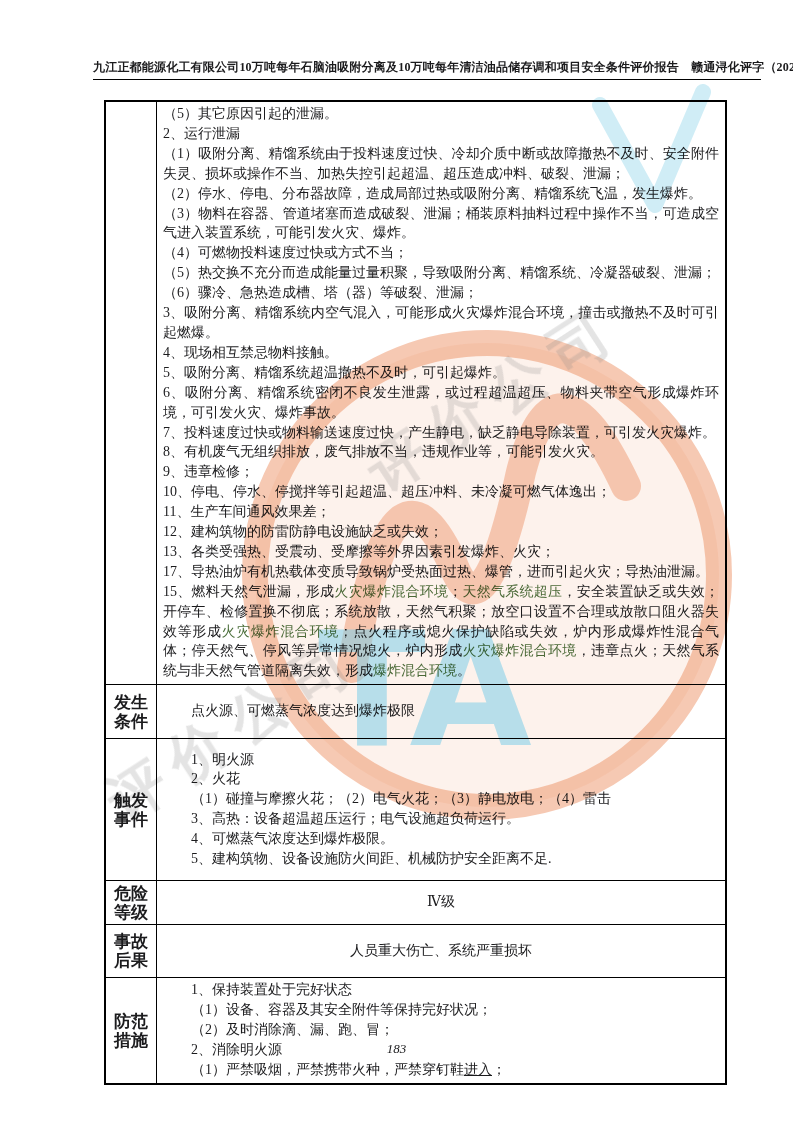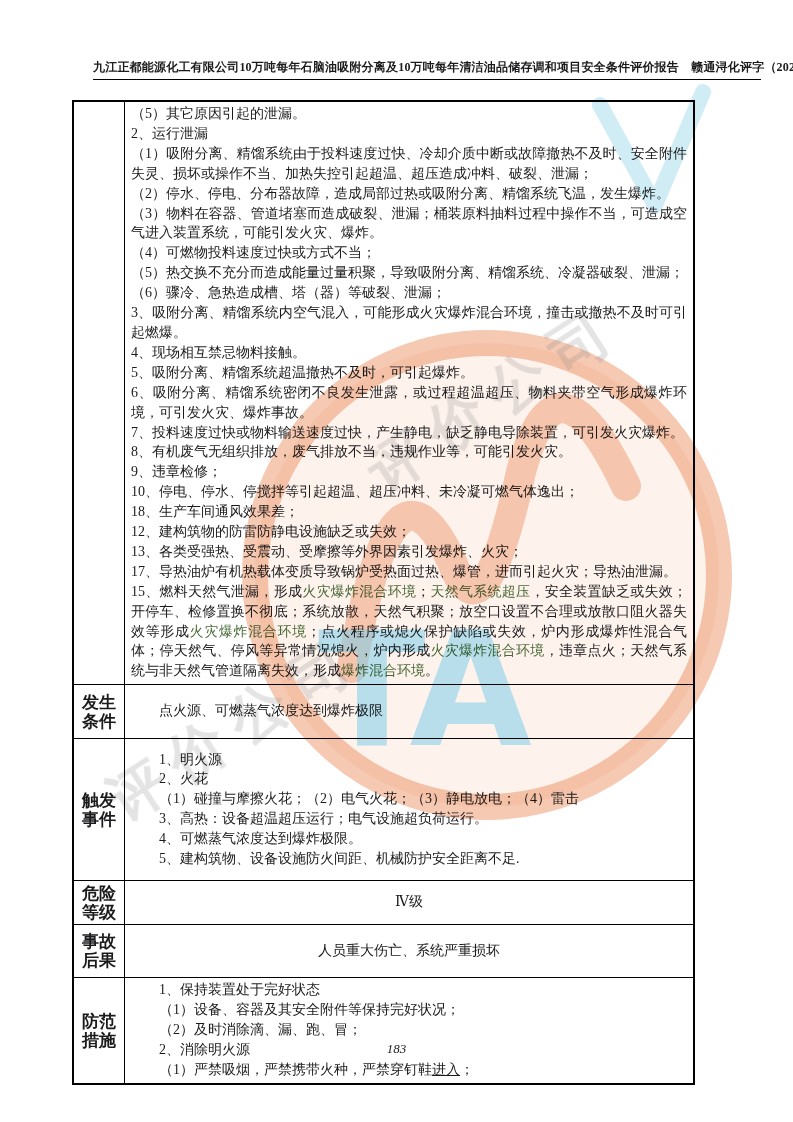--- a/index.html
+++ b/index.html
@@ -13,21 +13,21 @@
   }
   .header{
     position:absolute;left:93px;top:58px;width:668px;
     font-size:12px;font-weight:bold;line-height:18px;
     border-bottom:1px solid #000;
     padding-bottom:3px;
     white-space:nowrap;
     letter-spacing:0.2px;
   }
   .doc-table{
-    position:absolute;left:72px;top:100px;width:619px;
+    position:absolute;left:104px;top:100px;width:619px;
     border:2px solid var(--border,#000);
     background:transparent;
   }
   .trow{display:flex;border-top:1px solid var(--border,#000);}
   .trow:first-child{border-top:none;}
   .lcell{
     flex:0 0 50px;width:50px;
     border-right:1px solid var(--border,#000);
     display:flex;align-items:center;justify-content:center;
     font-weight:bold;font-size:17px;line-height:19px;
@@ -108,21 +108,21 @@
             <p>（5）热交换不充分而造成能量过量积聚，导致吸附分离、精馏系统、冷凝器破裂、泄漏；</p>
             <p>（6）骤冷、急热造成槽、塔（器）等破裂、泄漏；</p>
             <p>3、吸附分离、精馏系统内空气混入，可能形成火灾爆炸混合环境，撞击或撤热不及时可引起燃爆。</p>
             <p>4、现场相互禁忌物料接触。</p>
             <p>5、吸附分离、精馏系统超温撤热不及时，可引起爆炸。</p>
             <p>6、吸附分离、精馏系统密闭不良发生泄露，或过程超温超压、物料夹带空气形成爆炸环境，可引发火灾、爆炸事故。</p>
             <p>7、投料速度过快或物料输送速度过快，产生静电，缺乏静电导除装置，可引发火灾爆炸。</p>
             <p>8、有机废气无组织排放，废气排放不当，违规作业等，可能引发火灾。</p>
             <p>9、违章检修；</p>
             <p>10、停电、停水、停搅拌等引起超温、超压冲料、未冷凝可燃气体逸出；</p>
-            <p>18、生产车间通风效果差；</p>
+            <p>11、生产车间通风效果差；</p>
             <p>12、建构筑物的防雷防静电设施缺乏或失效；</p>
             <p>13、各类受强热、受震动、受摩擦等外界因素引发爆炸、火灾；</p>
             <p>17、导热油炉有机热载体变质导致锅炉受热面过热、爆管，进而引起火灾；导热油泄漏。</p>
           </div>
         <p><span class="seg-black">15、燃料天然气泄漏，形成</span><span class="seg-green">火灾爆炸混合环境</span><span class="seg-black">；</span><span class="seg-green">天然气系统超压</span><span class="seg-black">，安全装置缺乏或失效；开停车、检修置换不彻底；系统放散，天然气积聚；放空口设置不合理或放散口阻火器失效等形成</span><span class="seg-green">火灾爆炸混合环境</span><span class="seg-black">；点火程序或熄火保护缺陷或失效，炉内形成爆炸性混合气体；停天然气、停风等异常情况熄火，炉内形成</span><span class="seg-green">火灾爆炸混合环境</span><span class="seg-black">，违章点火；天然气系统与非天然气管道隔离失效，形成</span><span class="seg-green">爆炸混合环境</span><span class="seg-black">。</span></p>
       </div>
     </div>
 
     <div class="trow">
       <div class="lcell">

